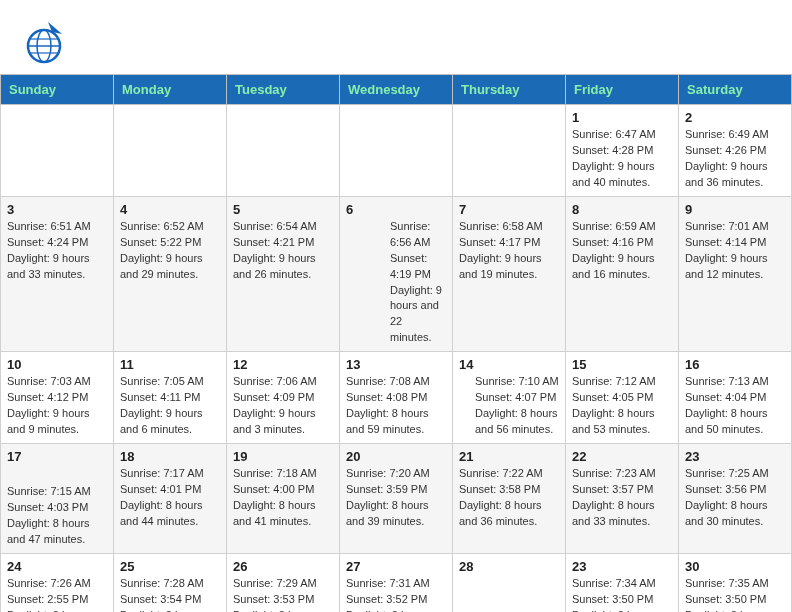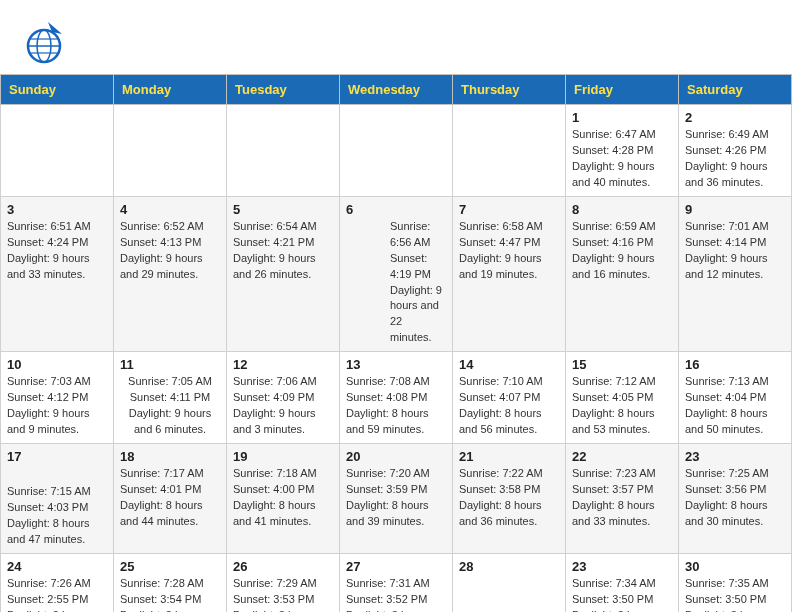--- a/index.html
+++ b/index.html
@@ -28,21 +28,21 @@
       color: #555;
       margin-top: 2px;
     }
     .calendar {
       width: 100%;
       border-collapse: collapse;
       margin: 0;
     }
     .calendar thead tr th {
       background-color: #1a6ab5;
-      color: #fde047;
+      color: #86efac;
       font-size: 13px;
       font-weight: bold;
       padding: 7px 8px;
       text-align: left;
       border: 1px solid #c0c0c0;
     }
     .calendar tbody tr td {
       vertical-align: top;
       border: 1px solid #d0d0d0;
       padding: 5px 6px;
@@ -154,39 +154,39 @@
       <tr>
         <td>
           <span class="day-num">3</span>
           <div class="day-info" style="white-space: pre-line;">Sunrise: 6:51 AM
 Sunset: 4:24 PM
 Daylight: 9 hours and 33 minutes.</div>
         </td>
         <td>
           <span class="day-num">4</span>
           <div class="day-info" style="white-space: pre-line;">Sunrise: 6:52 AM
-Sunset: 4:13 PM
+Sunset: 5:22 PM
 Daylight: 9 hours and 29 minutes.</div>
         </td>
         <td>
           <span class="day-num">5</span>
           <div class="day-info" style="white-space: pre-line;">Sunrise: 6:54 AM
 Sunset: 4:21 PM
 Daylight: 9 hours and 26 minutes.</div>
         </td>
         <td>
           <span class="day-num">6</span>
           <div class="day-info" style="white-space: pre-line; margin-left: 44px;">Sunrise: 6:56 AM
 Sunset: 4:19 PM
 Daylight: 9 hours and 22 minutes.</div>
         </td>
         <td>
           <span class="day-num">7</span>
           <div class="day-info" style="white-space: pre-line;">Sunrise: 6:58 AM
-Sunset: 4:47 PM
+Sunset: 4:17 PM
 Daylight: 9 hours and 19 minutes.</div>
         </td>
         <td>
           <span class="day-num">8</span>
           <div class="day-info" style="white-space: pre-line;">Sunrise: 6:59 AM
 Sunset: 4:16 PM
 Daylight: 9 hours and 16 minutes.</div>
         </td>
         <td>
           <span class="day-num">9</span>
@@ -197,39 +197,39 @@
       </tr>
       <tr>
         <td>
           <span class="day-num">10</span>
           <div class="day-info" style="white-space: pre-line;">Sunrise: 7:03 AM
 Sunset: 4:12 PM
 Daylight: 9 hours and 9 minutes.</div>
         </td>
         <td>
           <span class="day-num">11</span>
-          <div class="day-info" style="white-space: pre-line; text-align: center;">Sunrise: 7:05 AM
+          <div class="day-info" style="white-space: pre-line;">Sunrise: 7:05 AM
 Sunset: 4:11 PM
 Daylight: 9 hours and 6 minutes.</div>
         </td>
         <td>
           <span class="day-num">12</span>
           <div class="day-info" style="white-space: pre-line;">Sunrise: 7:06 AM
 Sunset: 4:09 PM
 Daylight: 9 hours and 3 minutes.</div>
         </td>
         <td>
           <span class="day-num">13</span>
           <div class="day-info" style="white-space: pre-line;">Sunrise: 7:08 AM
 Sunset: 4:08 PM
 Daylight: 8 hours and 59 minutes.</div>
         </td>
         <td>
           <span class="day-num">14</span>
-          <div class="day-info" style="white-space: pre-line;">Sunrise: 7:10 AM
+          <div class="day-info" style="white-space: pre-line; margin-left: 16px;">Sunrise: 7:10 AM
 Sunset: 4:07 PM
 Daylight: 8 hours and 56 minutes.</div>
         </td>
         <td>
           <span class="day-num">15</span>
           <div class="day-info" style="white-space: pre-line;">Sunrise: 7:12 AM
 Sunset: 4:05 PM
 Daylight: 8 hours and 53 minutes.</div>
         </td>
         <td>

